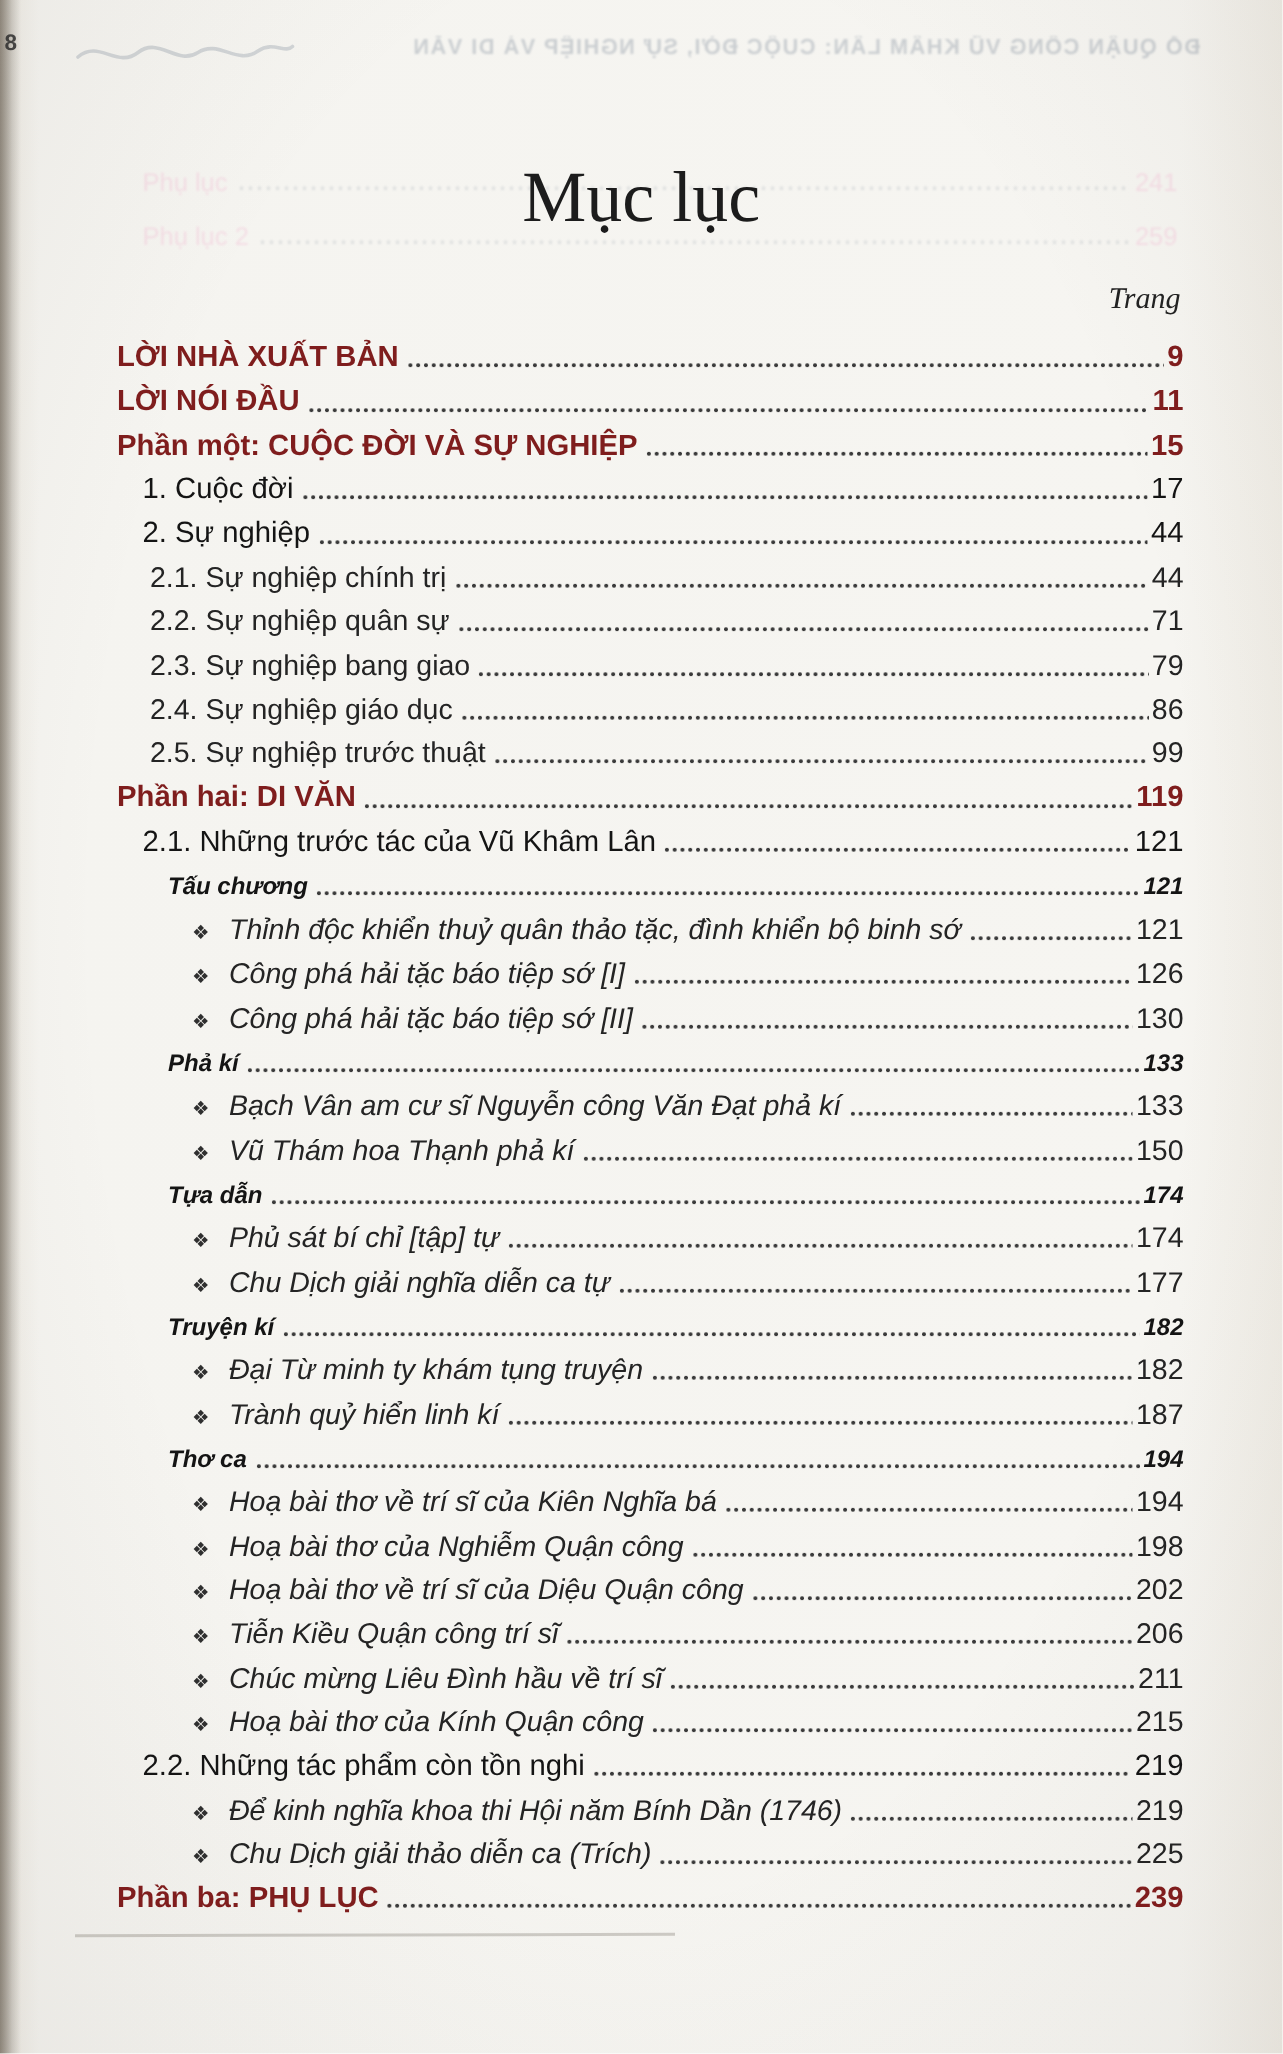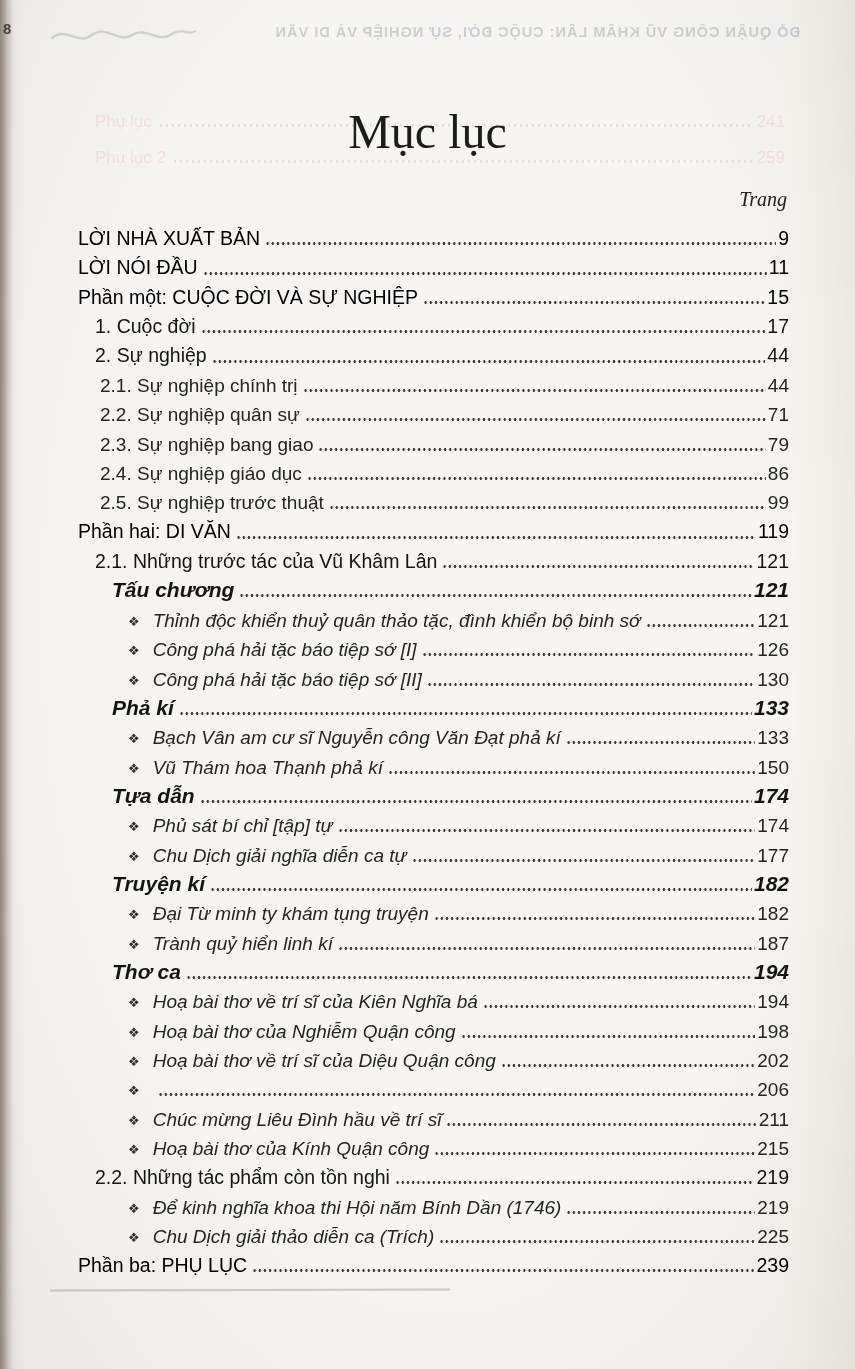--- a/index.html
+++ b/index.html
@@ -36,24 +36,24 @@
     font-family:"Liberation Serif",serif;font-style:italic;font-size:20px;color:#222;}
   
   .toc{position:absolute;top:222px;left:78px;right:66px;}
   .row{display:flex;align-items:flex-end;height:29.35px;font-size:19px;line-height:1;color:#242424;}
   .label{white-space:nowrap;padding-bottom:3px;}
   .pagenum{white-space:nowrap;padding-bottom:3px;}
   .leader{flex:1 1 auto;min-width:10px;height:5px;margin:0 2px 5px 5px;
     background-image:radial-gradient(circle,#3a3a3a 1.1px,transparent 1.5px);
     background-size:5.2px 5px;background-position:0 50%;background-repeat:repeat-x;}
   .bullet{font-style:normal;font-size:13px;color:#2f2f2f;padding:0 0 5px 0;margin-right:13px;}
-  .style-section{font-weight:400;font-size:19.5px;color:#000000;}
+  .style-section{font-weight:700;font-size:19.5px;color:#7f1d1d;}
   .style-sub-bold{margin-left:17px;font-weight:400;font-size:19.5px;color:#141414;}
   .style-plain{margin-left:22px;}
-  .style-group{margin-left:34px;font-weight:700;font-style:italic;font-size:21px;color:#141414;}
+  .style-group{margin-left:34px;font-weight:700;font-style:italic;font-size:16px;color:#141414;}
   .style-item{margin-left:50px;font-style:italic;}
   .style-item .pagenum{font-style:normal;font-weight:400;}
   
   .scan-line{position:absolute;top:1289px;left:50px;width:400px;height:2px;
     background:rgba(110,104,94,.30);transform:rotate(-.15deg);}
 </style>
 </head>
 <body>
 
 <div class="vignette"></div>
@@ -279,20 +279,21 @@
 
   <div class="row style-item">
     <span class="bullet">❖</span>
     <span class="label">Hoạ bài thơ về trí sĩ của Diệu Quận công</span>
     <span class="leader"></span>
     <span class="pagenum">202</span>
   </div>
 
   <div class="row style-item">
     <span class="bullet">❖</span>
+    <span class="label">Tiễn Kiều Quận công trí sĩ</span>
     <span class="leader"></span>
     <span class="pagenum">206</span>
   </div>
 
   <div class="row style-item">
     <span class="bullet">❖</span>
     <span class="label">Chúc mừng Liêu Đình hầu về trí sĩ</span>
     <span class="leader"></span>
     <span class="pagenum">211</span>
   </div>

